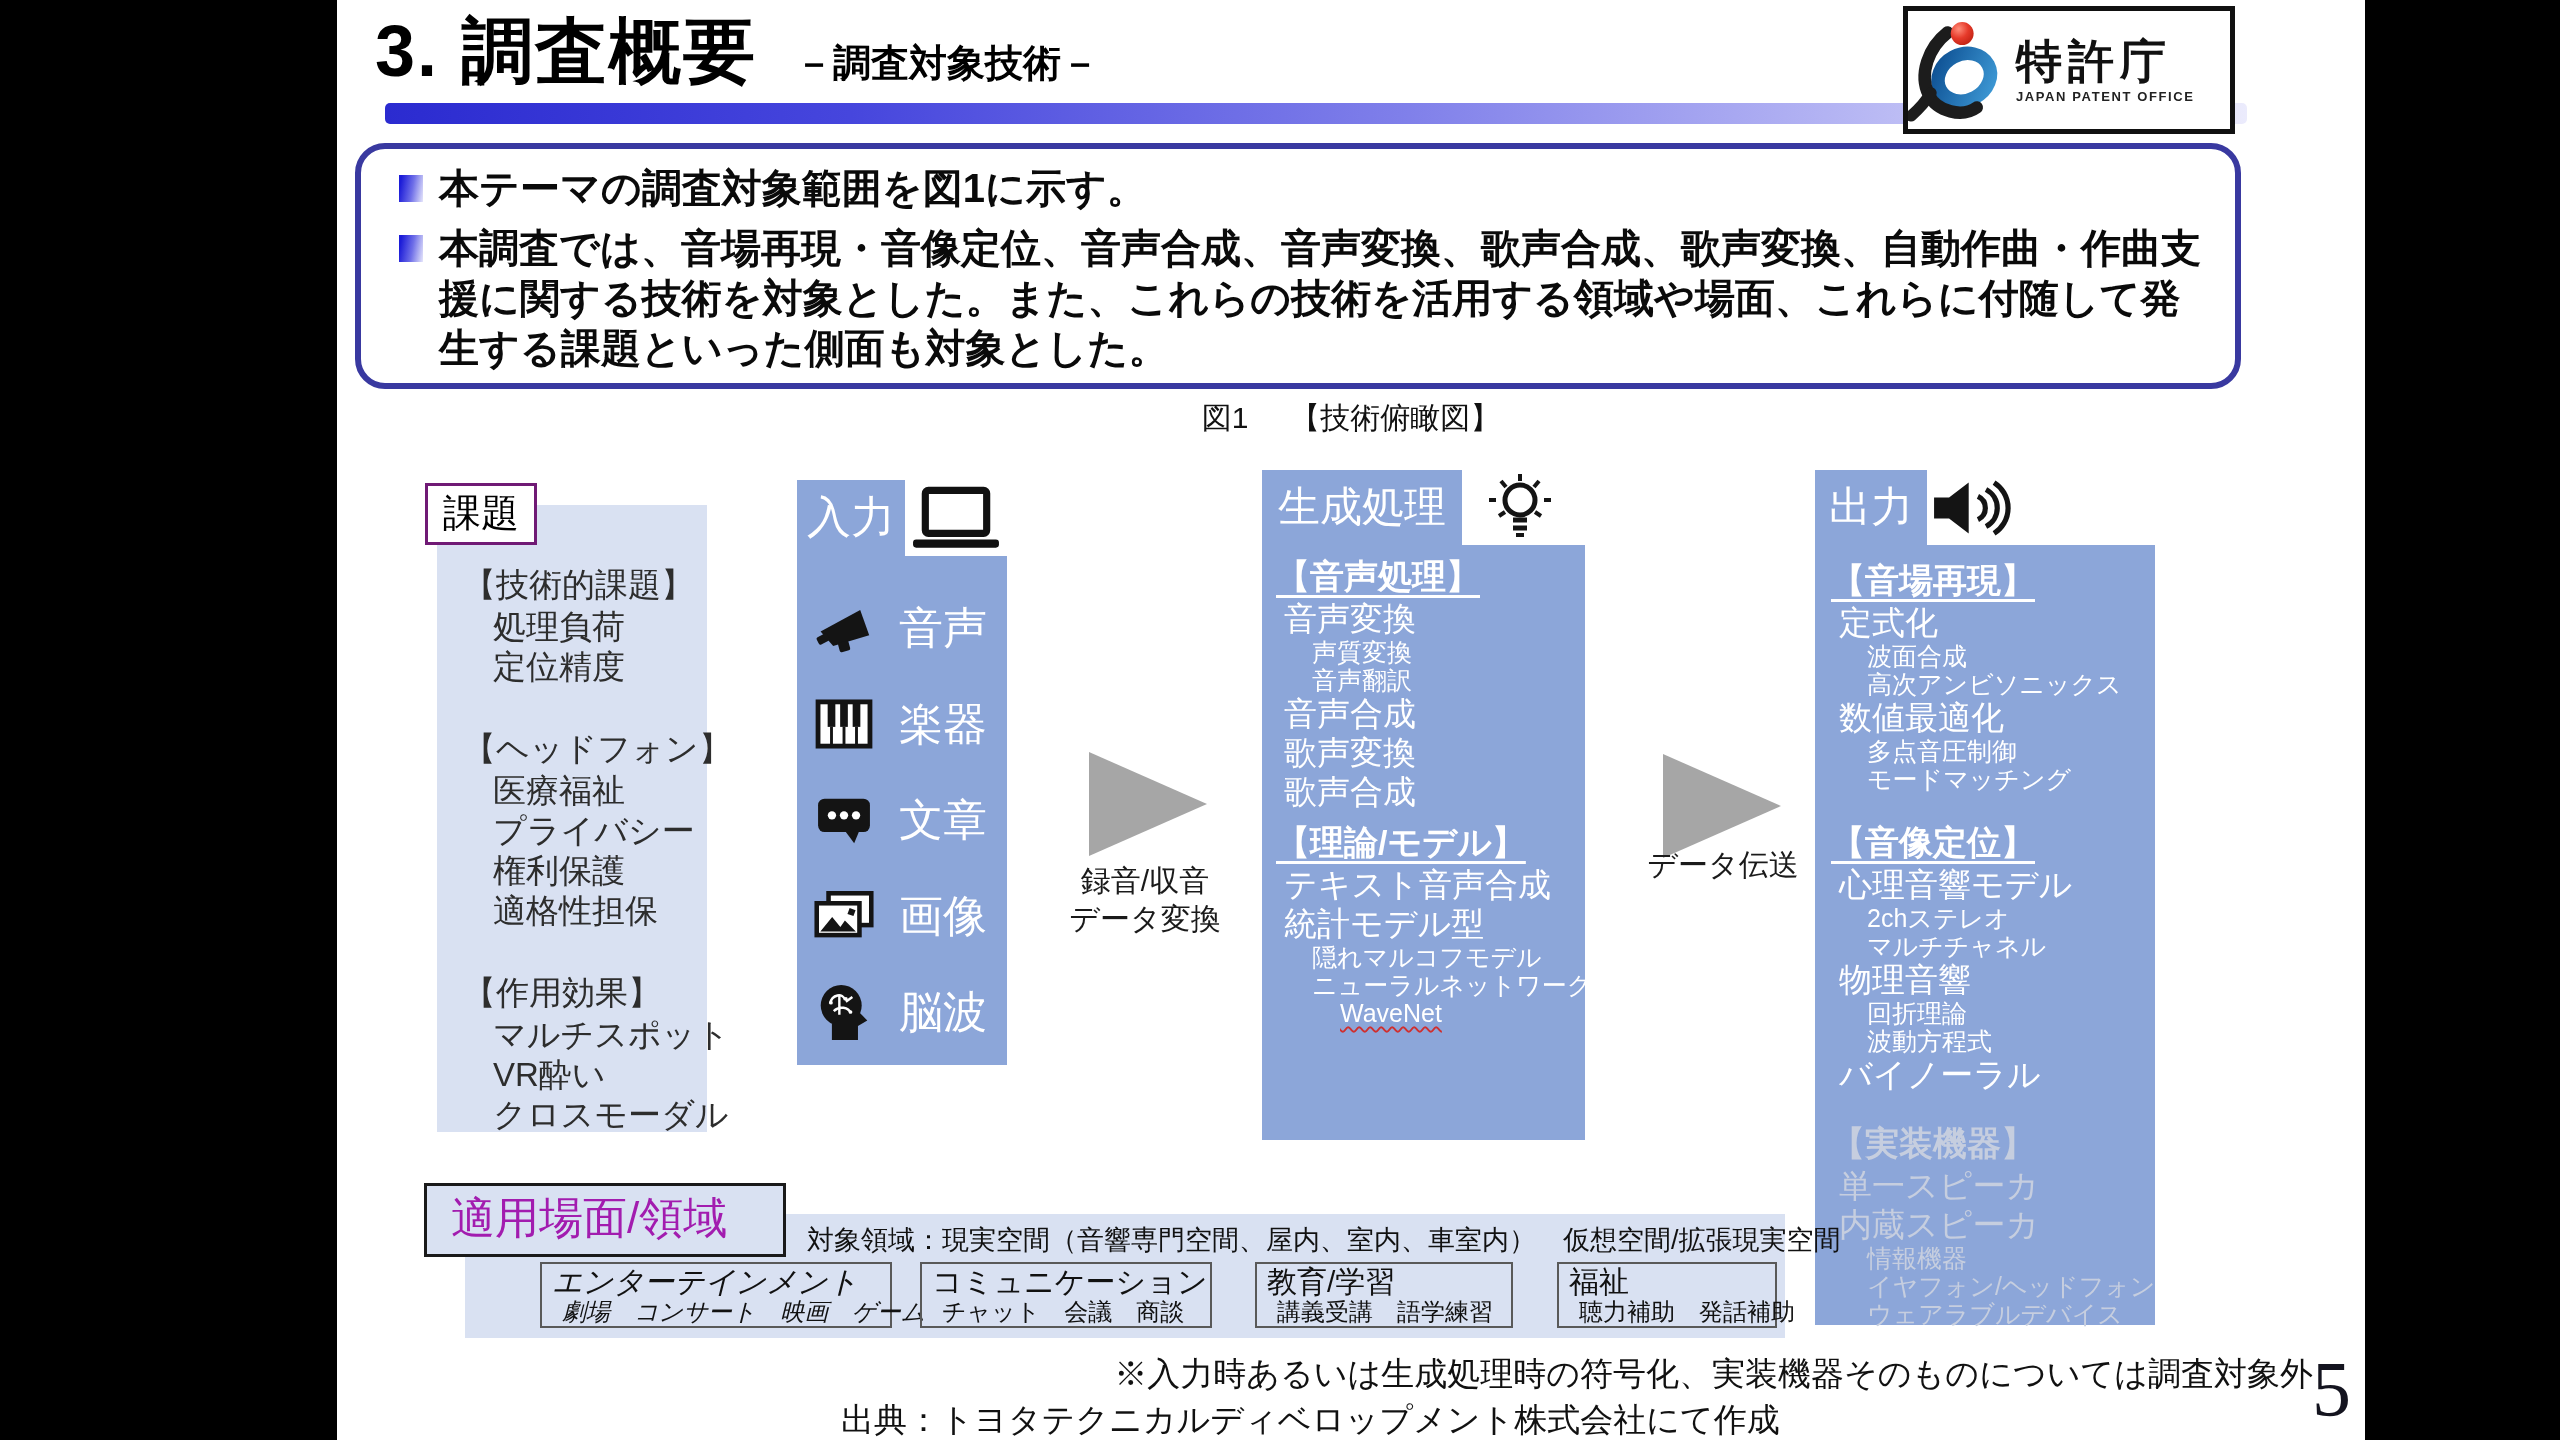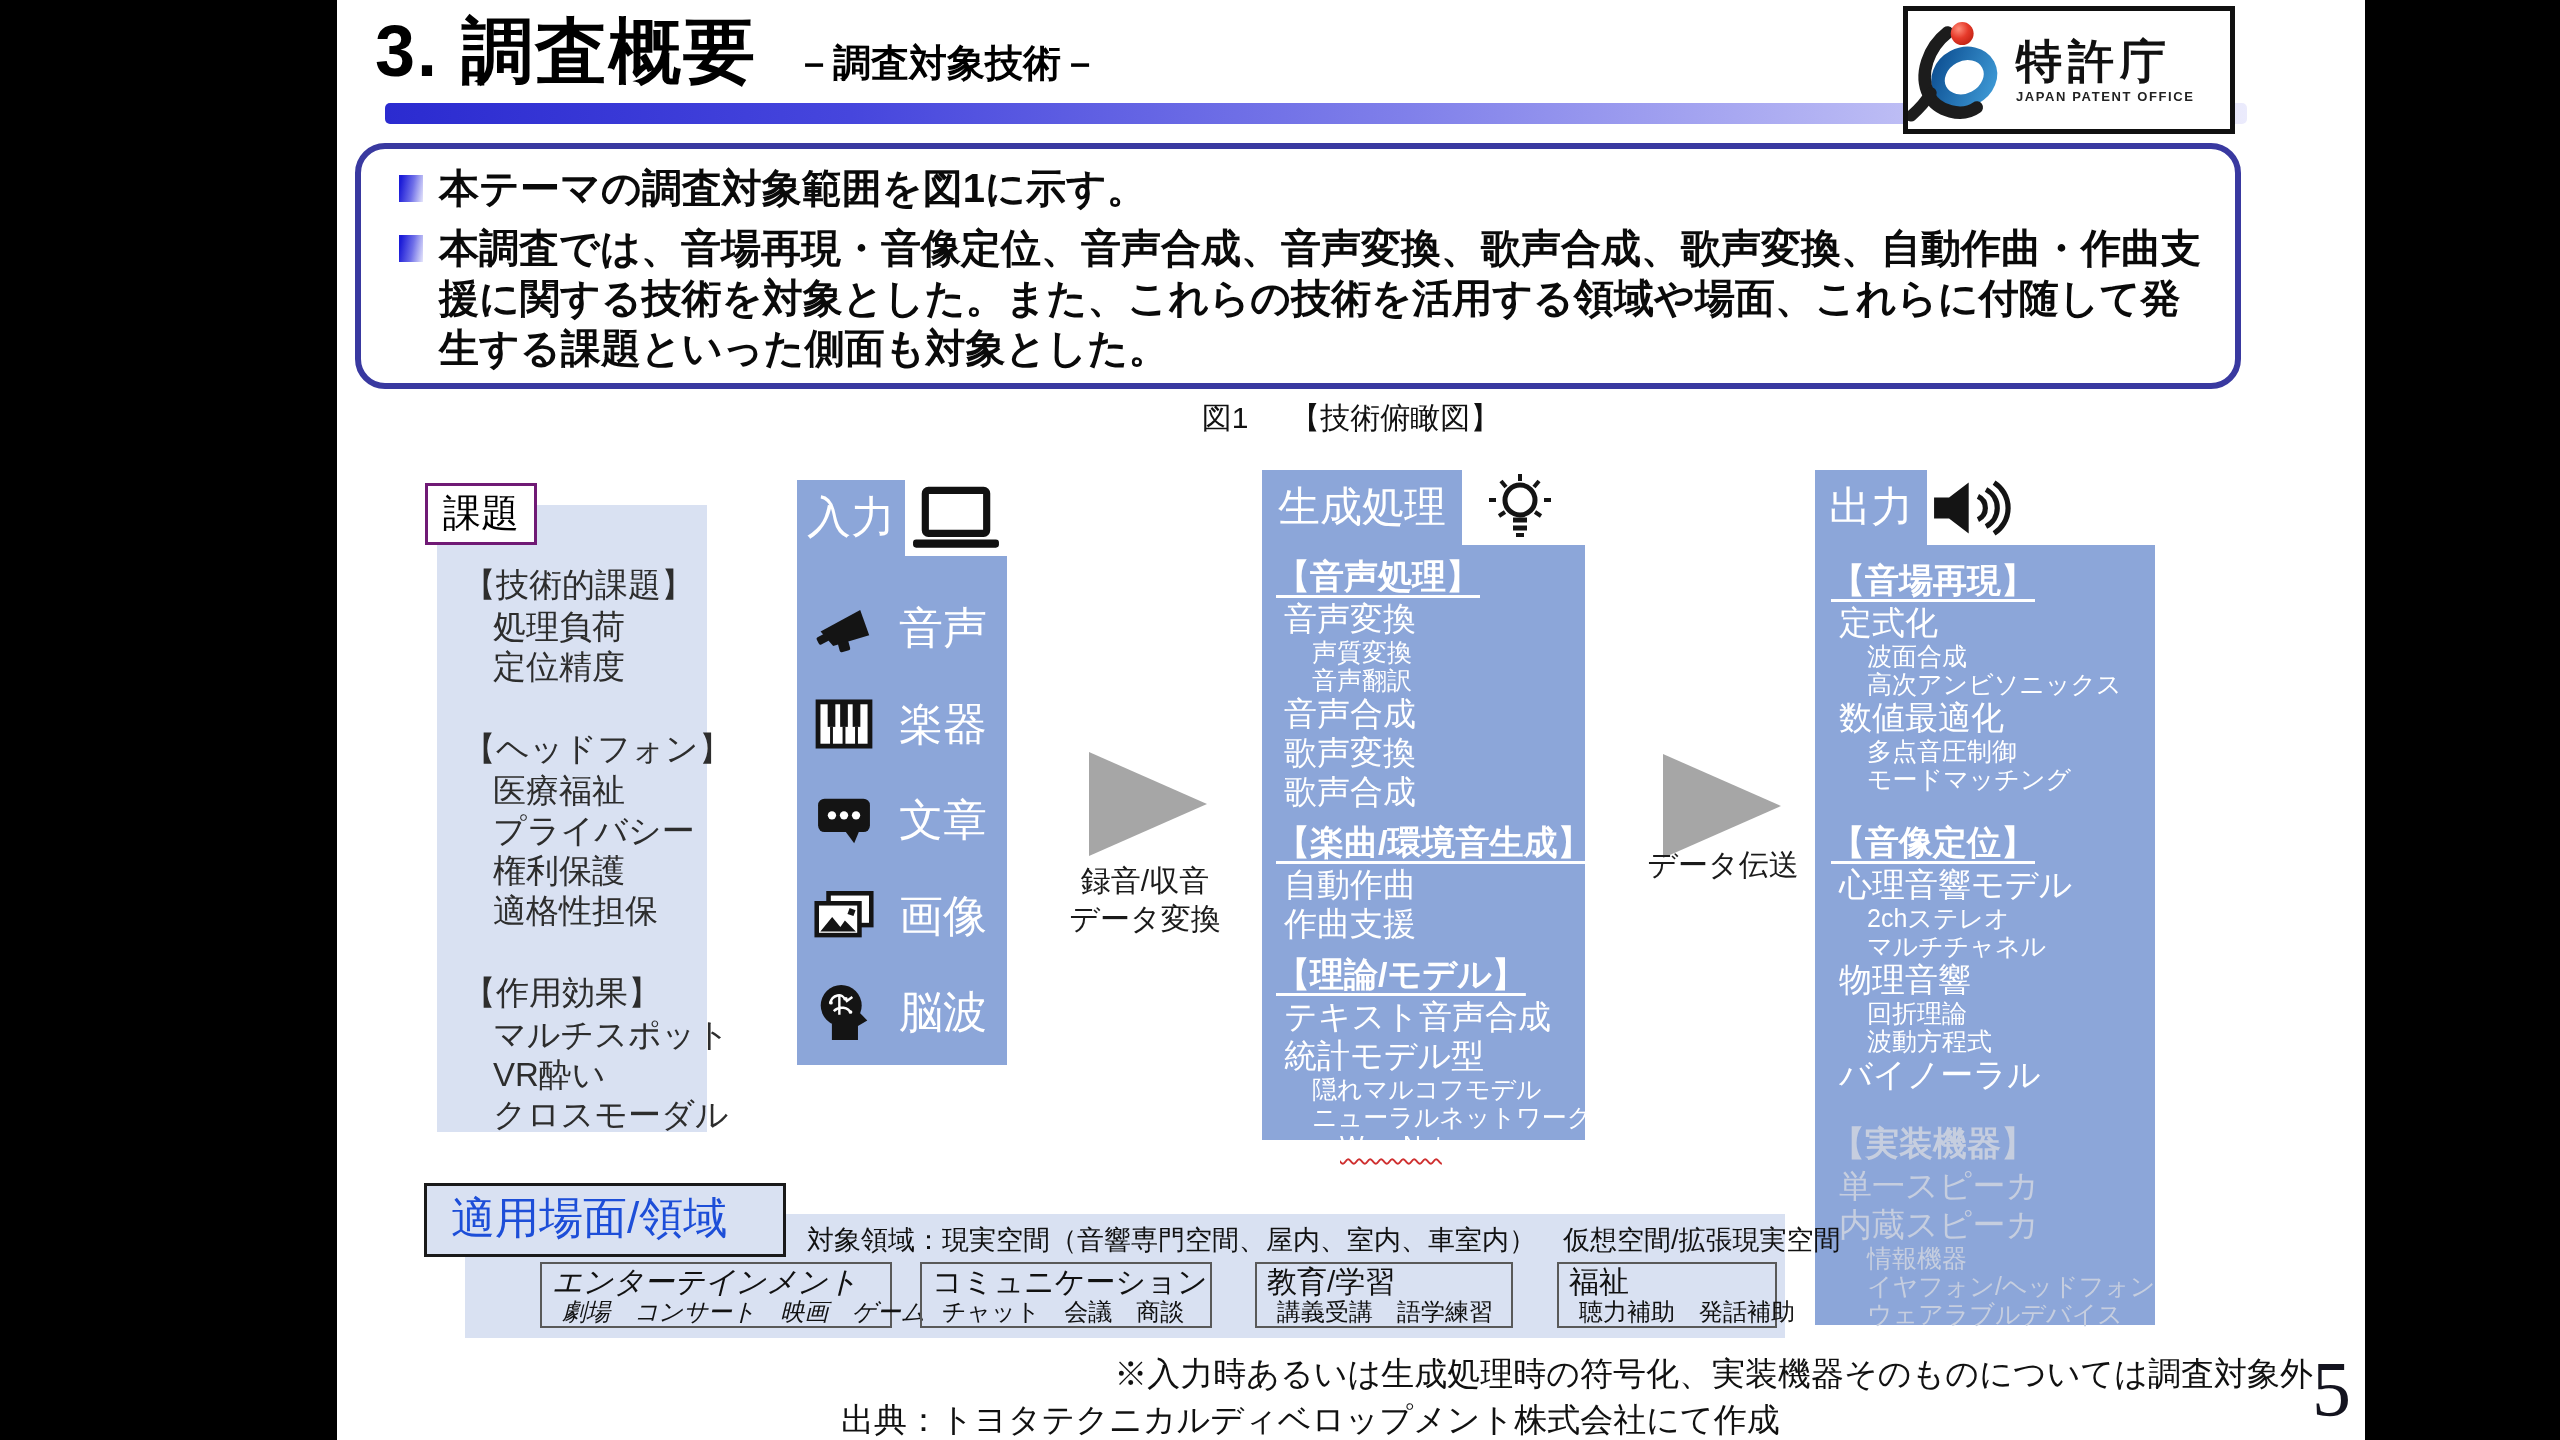--- a/index.html
+++ b/index.html
@@ -92,21 +92,21 @@
   .app-box{position:absolute;top:48px;height:66px;border:2px solid #595959;box-sizing:border-box;
            padding:1px 10px;white-space:nowrap;background:transparent;}
   .app-title{font-size:30px;line-height:33px;color:#111;}
   .app-items{font-size:24px;line-height:28px;color:#111;padding-left:10px;}
   .app-b0{left:75px;width:352px;font-style:italic;}
   .app-b1{left:455px;width:292px;}
   .app-b2{left:790px;width:258px;}
   .app-b3{left:1092px;width:220px;}
   .app-label{position:absolute;left:87px;top:1183px;width:362px;height:74px;background:#d9e1f2;
              border:3px solid #1a1a1a;box-sizing:border-box;font-size:44px;line-height:64px;
-             padding-left:24px;color:#1d4ed8;z-index:2;}
+             padding-left:24px;color:#a21caf;z-index:2;}
 
   
   .footnote{position:absolute;right:52px;top:1352px;font-size:33px;color:#111;white-space:nowrap;}
   .source-line{position:absolute;left:0;top:1398px;width:96%;text-align:center;font-size:33px;color:#111;}
   .page-number{position:absolute;right:14px;top:1344px;font-family:"Liberation Serif",serif;
                font-size:78px;color:#14141f;}
 </style>
 </head>
 <body>
 
@@ -275,25 +275,20 @@
         <div class="sec">
           <div class="sec-heading">【音声処理】</div>
           <div class="it lv1">音声変換</div>
           <div class="it lv2">声質変換</div>
           <div class="it lv2">音声翻訳</div>
           <div class="it lv1">音声合成</div>
           <div class="it lv1">歌声変換</div>
           <div class="it lv1">歌声合成</div>
         </div>
         <div class="sec">
-          <div class="sec-heading">【楽曲/環境音生成】</div>
-          <div class="it lv1">自動作曲</div>
-          <div class="it lv1">作曲支援</div>
-        </div>
-        <div class="sec">
           <div class="sec-heading">【理論/モデル】</div>
           <div class="it lv1">テキスト音声合成</div>
           <div class="it lv1">統計モデル型</div>
           <div class="it lv2">隠れマルコフモデル</div>
           <div class="it lv2">ニューラルネットワーク</div>
           <div class="it lv3 wavy">WaveNet</div>
         </div>
       </div>
     </div>
 

